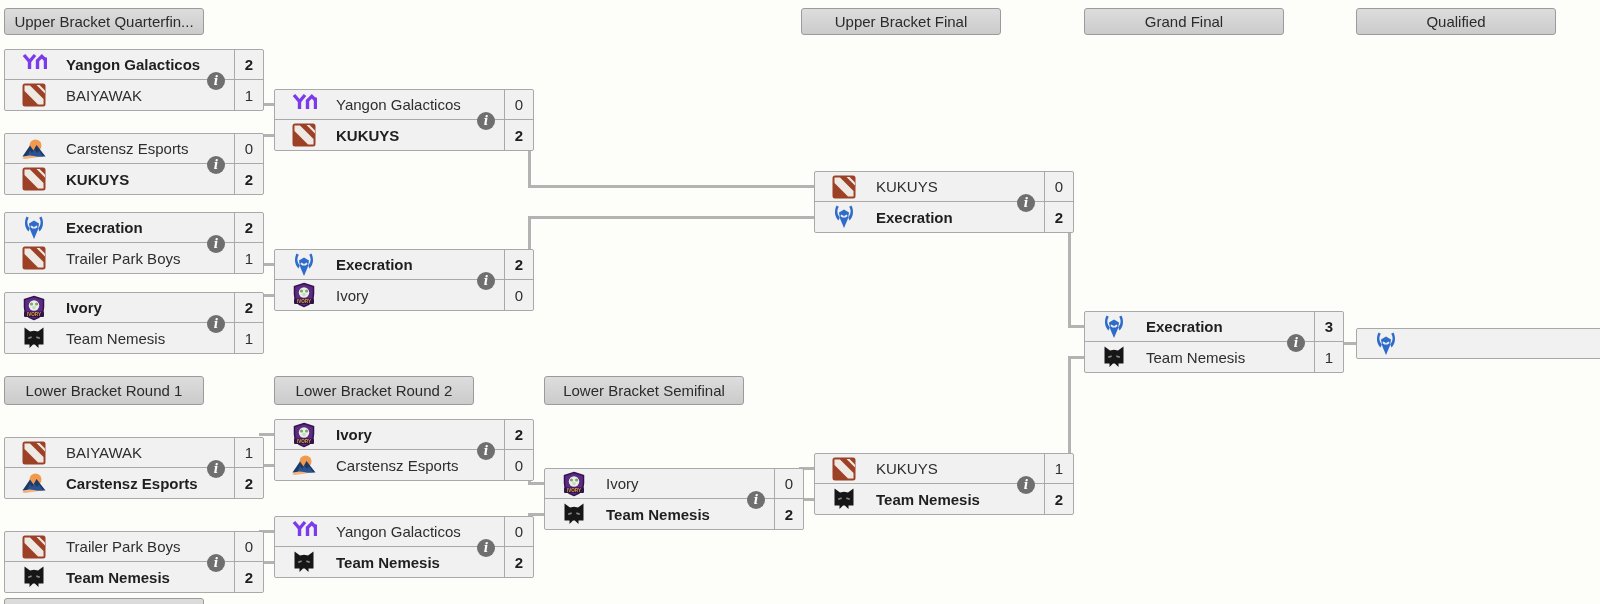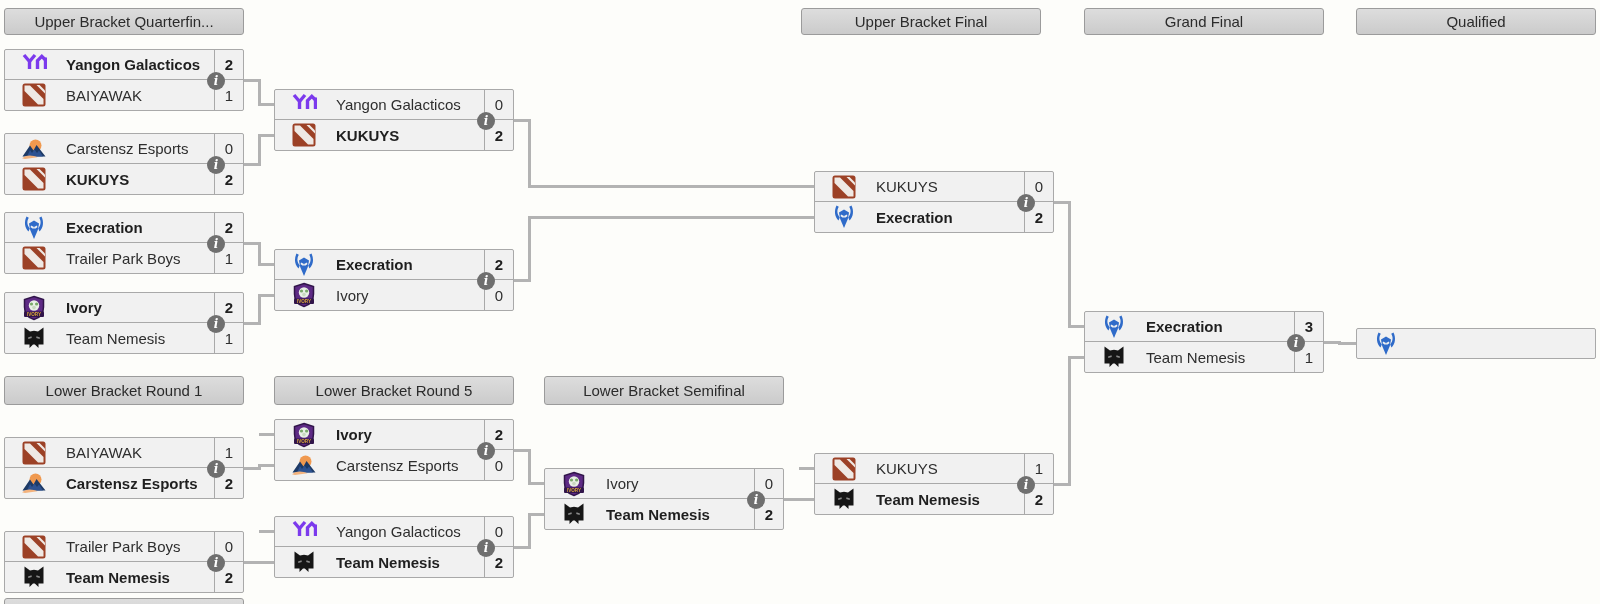--- a/index.html
+++ b/index.html
@@ -1,22 +1,22 @@
 <!DOCTYPE html>
 <html><head>
 <meta charset="utf-8">
 <style>
   html,body{margin:0;padding:0;background:#fdfdfa;}
   #bracket{position:relative;width:1600px;height:604px;overflow:hidden;
     font-family:"Liberation Sans","DejaVu Sans",sans-serif;background:#fdfdfa;}
-  .bracket-header{position:absolute;box-sizing:border-box;width:240px;
+  .bracket-header{position:absolute;box-sizing:border-box;width:200px;
     background:linear-gradient(#dddddd,#cbcbcb);border:1px solid #9b9b9b;border-radius:3px;
     display:flex;align-items:center;justify-content:center;
     font-size:15px;color:#2b2b2b;white-space:nowrap;overflow:hidden;z-index:2;}
-  .match{position:absolute;box-sizing:border-box;width:240px;height:62px;
+  .match{position:absolute;box-sizing:border-box;width:260px;height:62px;
     background:#f1f1f1;border:1px solid #a9a9a9;border-radius:2px;z-index:2;}
   .match.single{height:31px;}
   .team-row{display:flex;align-items:center;height:30px;box-sizing:border-box;padding-left:16px;}
   .team-row.first{border-bottom:1px solid #a9a9a9;}
   .match.single .team-row{height:29px;border-bottom:none;}
   .team-logo{width:26px;height:26px;flex:0 0 26px;display:block;}
   .team-logo svg{display:block;}
   .team-name{margin-left:19px;font-size:15px;color:#2e2e2e;white-space:nowrap;
     overflow:hidden;flex:1 1 auto;}
   .team-name.winner{font-weight:700;color:#1f1f1f;}
@@ -76,21 +76,21 @@
     <div class="connector" style="left: 259px; top: 530px; width: 15px; height: 3px;"></div>
     <div class="connector" style="left: 799px; top: 467px; width: 15px; height: 3px;"></div>
     <div class="connector" style="left: 1324px; top: 340.5px; width: 15px; height: 3px;"></div>
     <div class="connector" style="left: 1337.5px; top: 340.5px; width: 3px; height: 4.5px;"></div>
     <div class="connector" style="left: 1339px; top: 342px; width: 17px; height: 3px;"></div>
     <div class="bracket-header" style="left: 4px; top: 8px; height: 27px;">Upper Bracket Quarterfin...</div>
     <div class="bracket-header" style="left: 801px; top: 8px; height: 27px;">Upper Bracket Final</div>
     <div class="bracket-header" style="left: 1356px; top: 8px; height: 27px;">Qualified</div>
     <div class="bracket-header" style="left: 1084px; top: 8px; height: 27px;">Grand Final</div>
     <div class="bracket-header" style="left: 4px; top: 376px; height: 29px;">Lower Bracket Round 1</div>
-    <div class="bracket-header" style="left: 274px; top: 376px; height: 29px;">Lower Bracket Round 5</div>
+    <div class="bracket-header" style="left: 274px; top: 376px; height: 29px;">Lower Bracket Round 2</div>
     <div class="bracket-header" style="left: 544px; top: 376px; height: 29px;">Lower Bracket Semifinal</div>
     <div class="bracket-header" style="left: 4px; top: 598px; height: 27px;"></div>
     <div class="match" style="left: 4px; top: 49px;">
       <div class="team-row first">
         <span class="team-logo">
           <svg width="26" height="26" viewBox="0 0 26 26">
             <g fill="none" stroke="#7c3aed" stroke-width="3.4">
               <path d="M3 3 L8.5 9.5 L8.5 17"></path>
               <path d="M14 3 L8.5 9.5"></path>
               <path d="M16.5 17 L16.5 8.6 L20.8 4.4 L24.5 8"></path>

